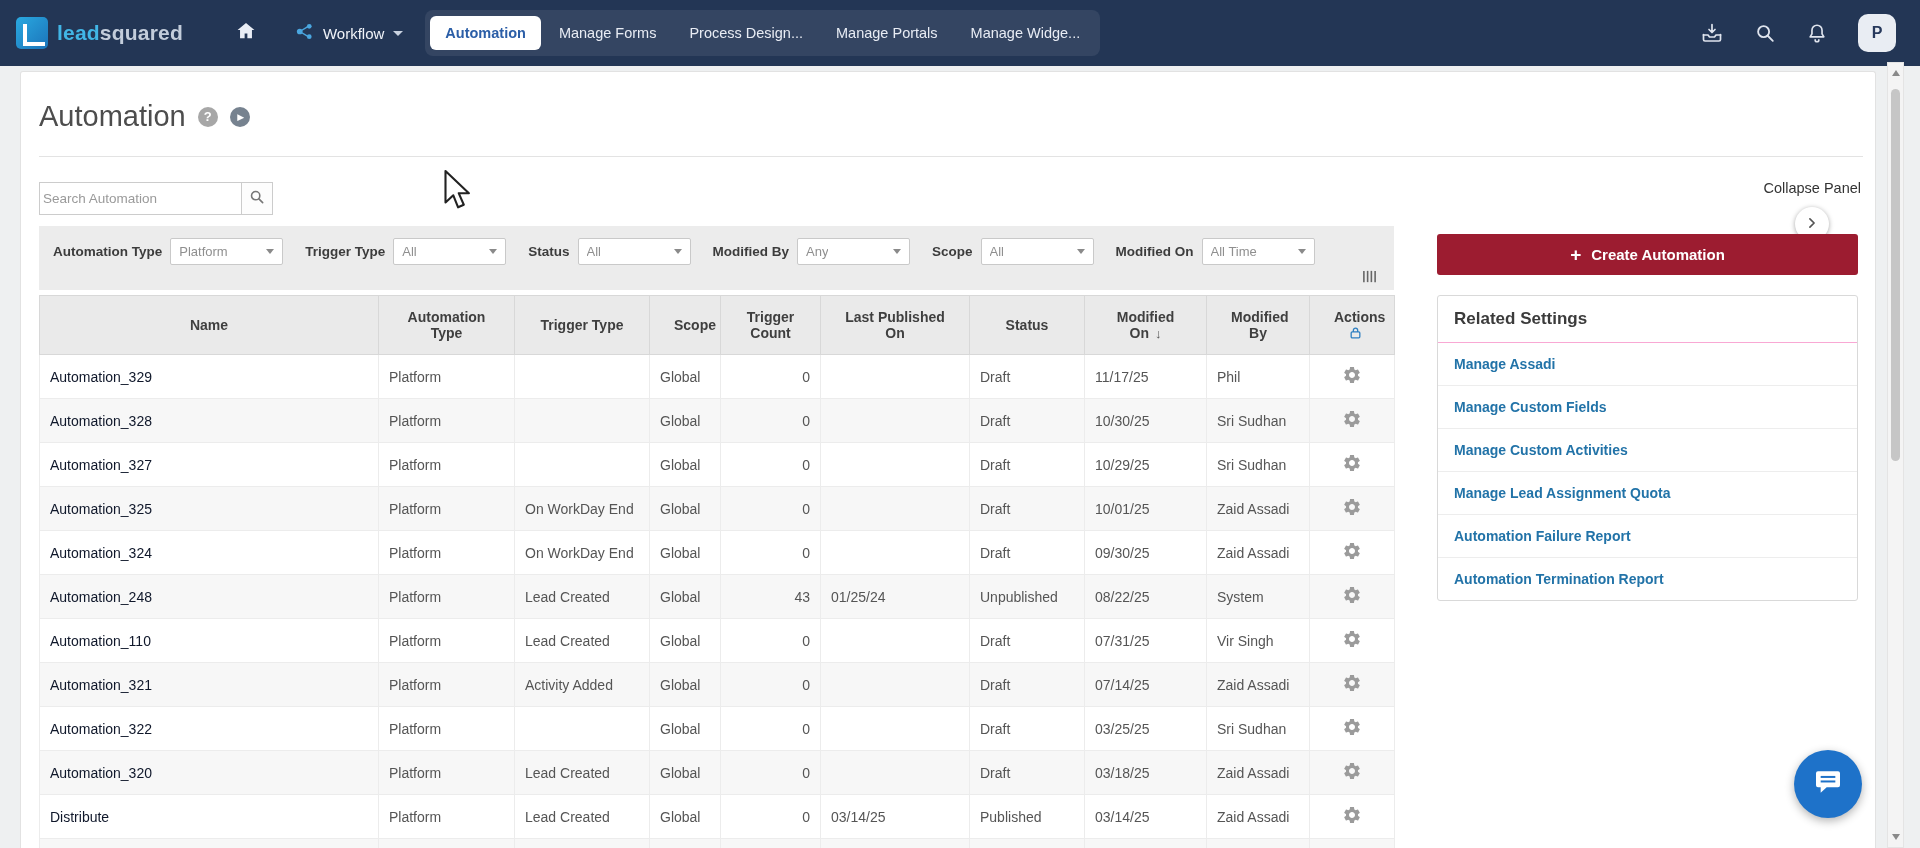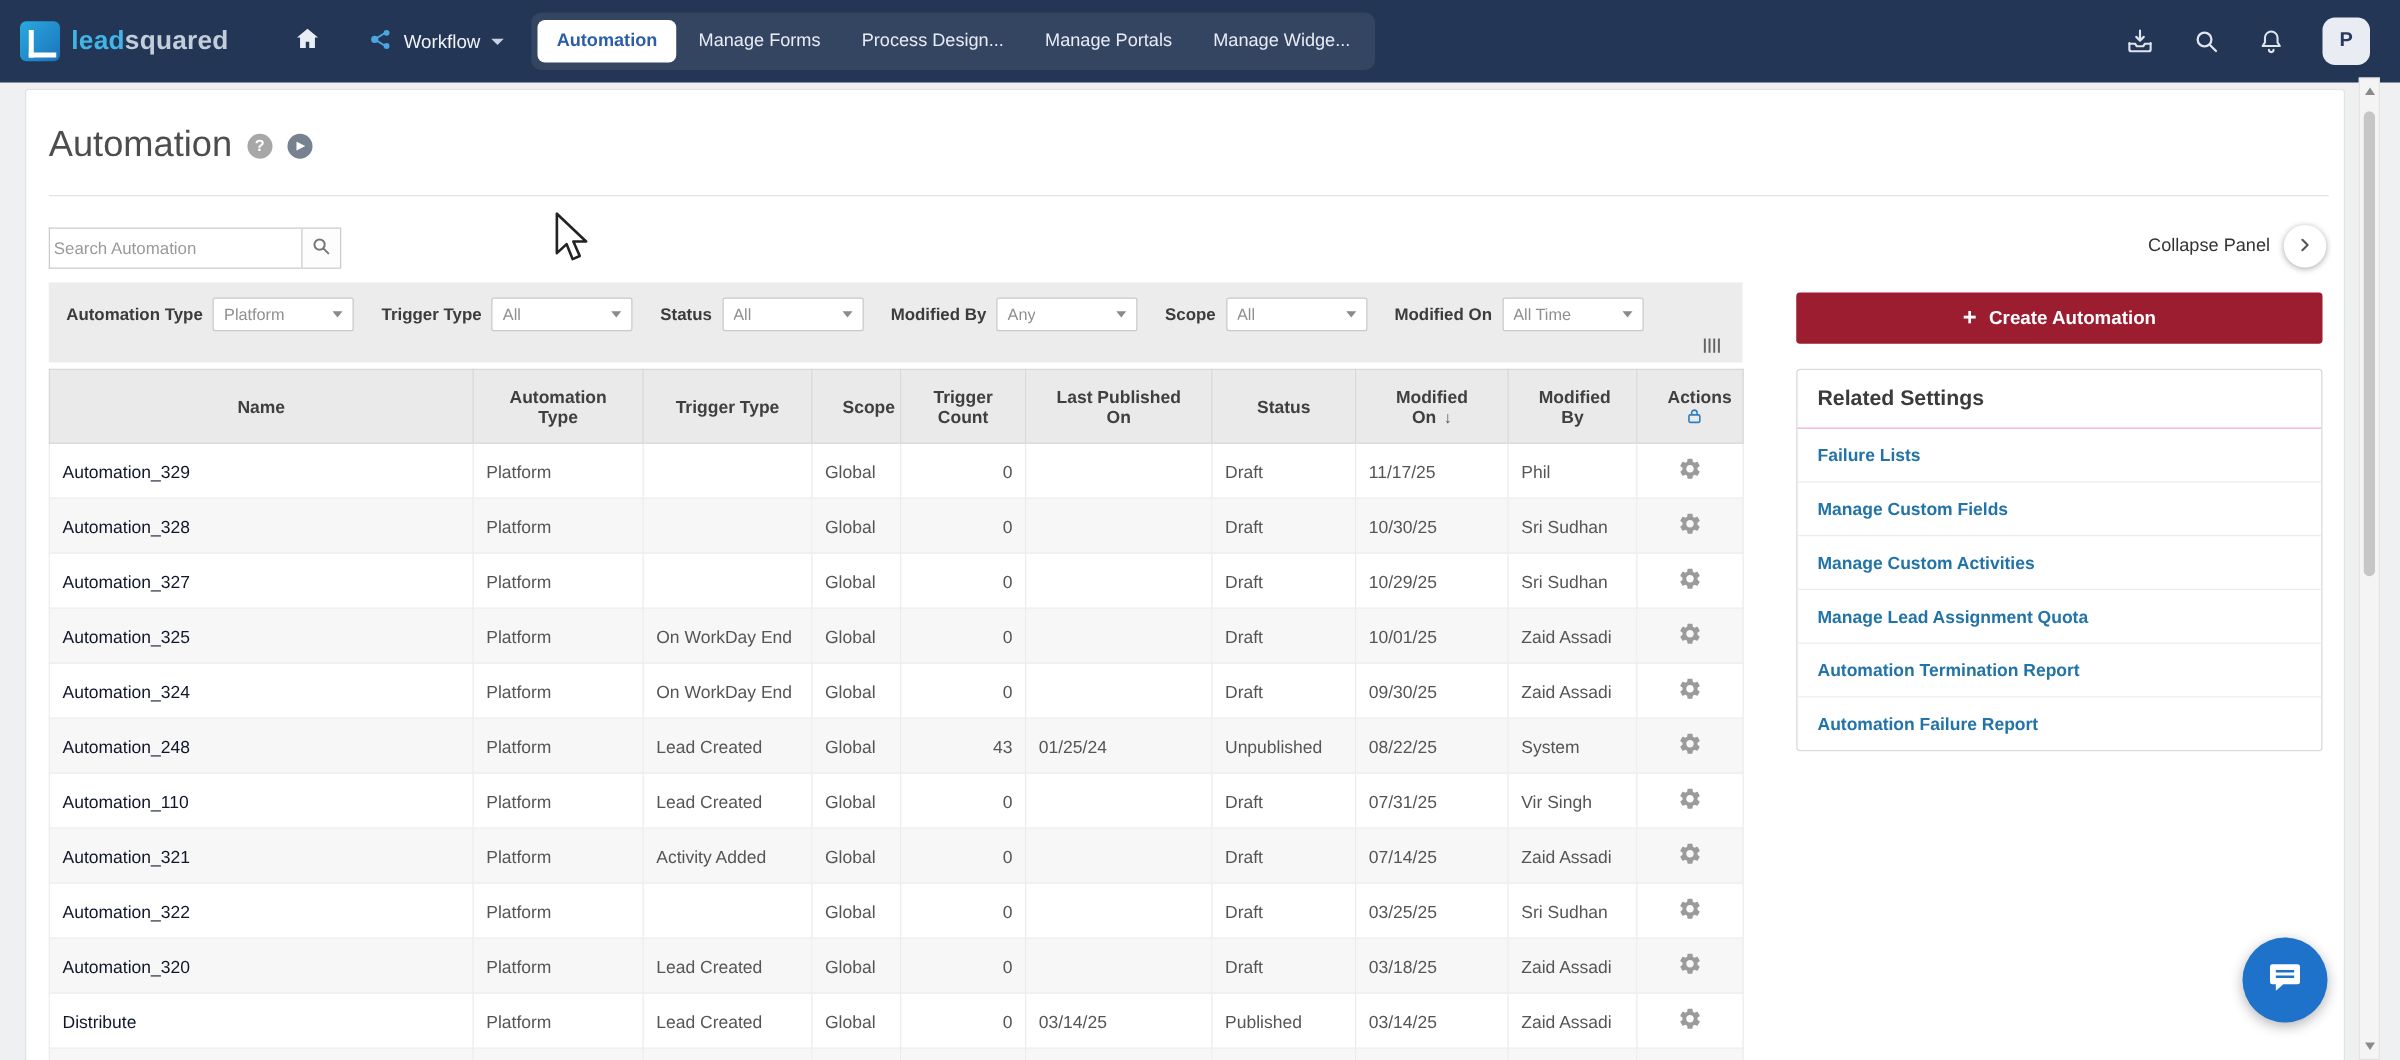--- a/index.html
+++ b/index.html
@@ -75,21 +75,21 @@
     width: 202px; height: 33px; border: 1px solid #cccccc; border-right: none;
     padding: 0 3px; font-size: 13.5px; color: #444; outline: none;
     font-family: inherit; background: #fff;
   }
   .searchbox input::placeholder { color: #9a9a9a; }
   .search-btn {
     width: 32px; height: 33px; border: 1px solid #cccccc; background: #fdfdfd;
     display: flex; align-items: center; justify-content: center; cursor: pointer;
   }
   
-  .collapse-row { position: absolute; right: 14px; top: 108px; display: flex; align-items: center; gap: 11px; }
+  .collapse-row { position: absolute; right: 14px; top: 108px; display: flex; align-items: center; gap: 11px; flex-direction: column; }
   .collapse-label { font-size: 14.5px; color: #333333; }
   .collapse-btn {
     width: 34px; height: 34px; border-radius: 50%; background: #ffffff; border: none;
     box-shadow: 0 1px 5px rgba(0,0,0,0.35); display: flex; align-items: center;
     justify-content: center; cursor: pointer;
   }
   
   .filterbar {
     position: absolute; left: 18px; top: 154px; width: 1355px; height: 64px;
     background: #ececec; display: flex; align-items: flex-start; gap: 22px;
@@ -548,26 +548,26 @@
   </div>
 
   <button class="create-btn">
     <span class="create-plus">+</span>
     <span>Create Automation</span>
   </button>
 
   <div class="related-card">
     <div class="related-title">Related Settings</div>
     <div id="relatedLinks">
-        <div class="related-link">Failure Lists</div>
+        <div class="related-link">Manage Assadi</div>
         <div class="related-link">Manage Custom Fields</div>
         <div class="related-link">Manage Custom Activities</div>
         <div class="related-link">Manage Lead Assignment Quota</div>
+        <div class="related-link">Automation Failure Report</div>
         <div class="related-link">Automation Termination Report</div>
-        <div class="related-link">Automation Failure Report</div>
       </div>
   </div>
 </div>
 
 <div class="scrollbar">
   <span class="sb-up"></span>
   <div class="sb-thumb"></div>
   <span class="sb-down"></span>
 </div>
 

